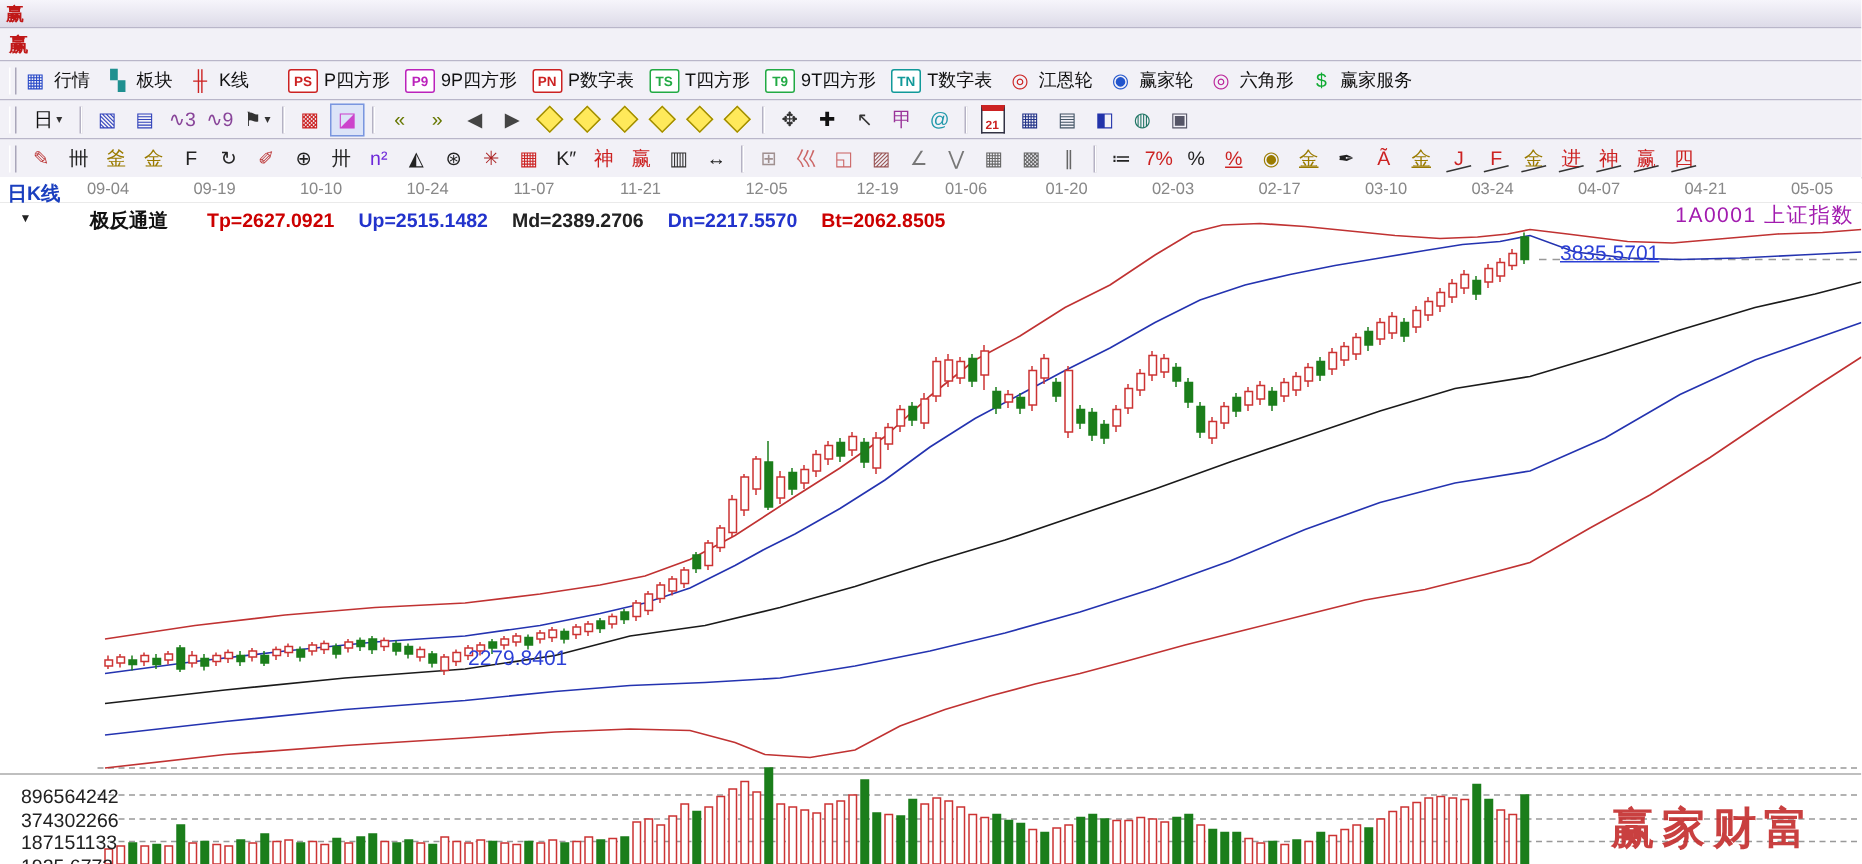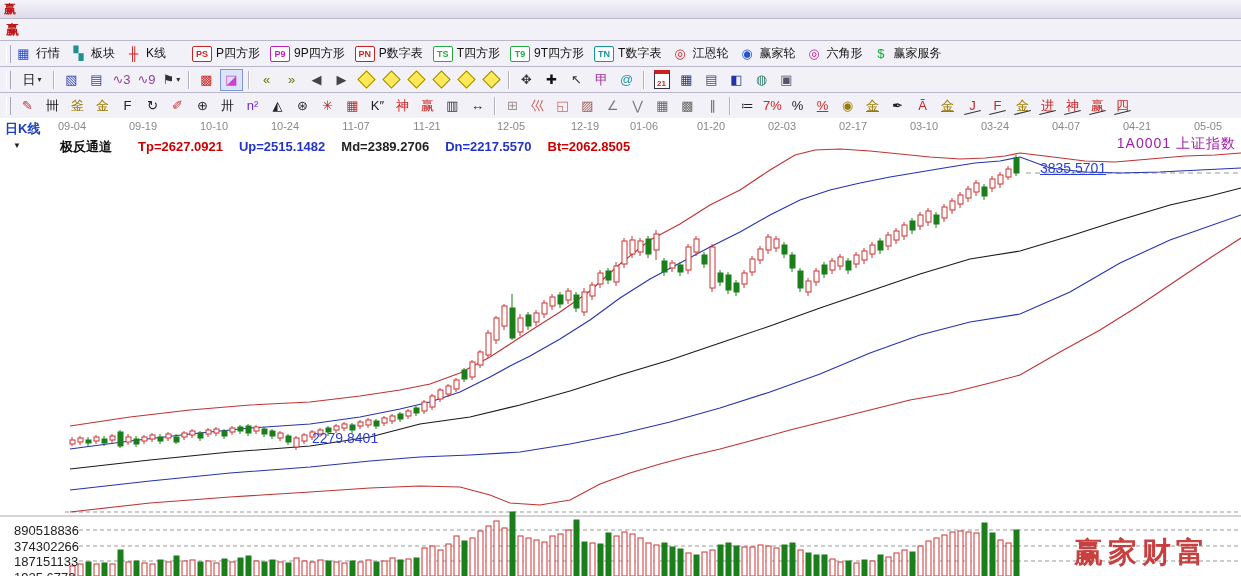--- a/index.html
+++ b/index.html
@@ -614,17 +614,17 @@
       <rect x="1014" y="530" width="5" height="46" fill="#1b7e1b" stroke="#1b7e1b"></rect>
     </svg>
 </div>
 
 <div id="legend"><span class="lg-name">极反通道</span><span class="lg-item" style="color: rgb(204, 0, 0);">Tp=2627.0921</span><span class="lg-item" style="color: rgb(34, 51, 204);">Up=2515.1482</span><span class="lg-item" style="color: rgb(34, 34, 34);">Md=2389.2706</span><span class="lg-item" style="color: rgb(34, 51, 204);">Dn=2217.5570</span><span class="lg-item" style="color: rgb(204, 0, 0);">Bt=2062.8505</span></div>
 <div class="symbol-label">1A0001  上证指数</div>
 <div class="price-marker">3835.5701</div>
 <div class="annotation">2279.8401</div>
 <div class="low-label">1925.6773</div>
 <div id="vol-labels">
-    <div class="vol-label" style="top: 523px;">890518836</div>
+    <div class="vol-label" style="top: 523px;">896564242</div>
     <div class="vol-label" style="top: 539px;">374302266</div>
     <div class="vol-label" style="top: 554px;">187151133</div>
   </div>
 <div class="watermark">赢家财富网</div>
 
 </body></html>

